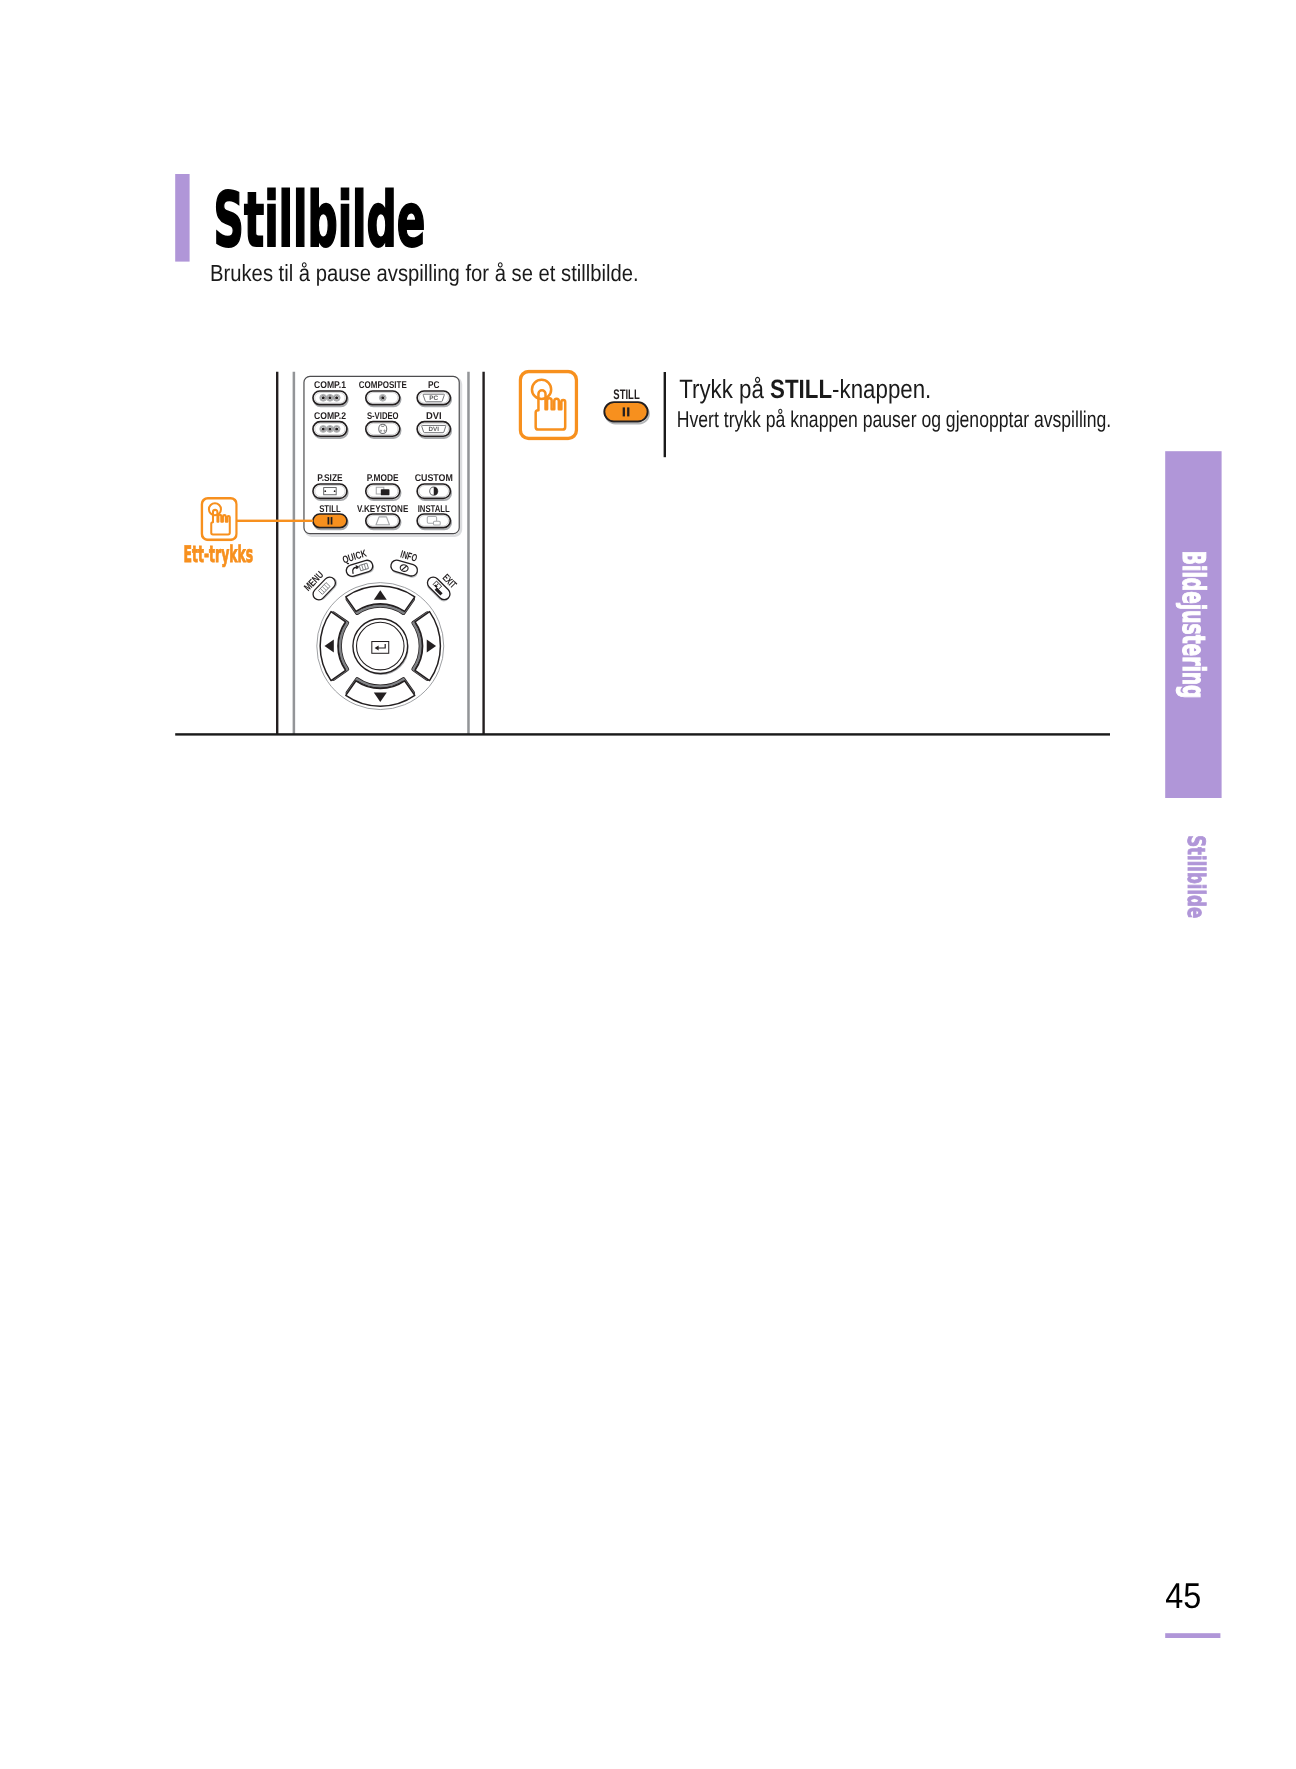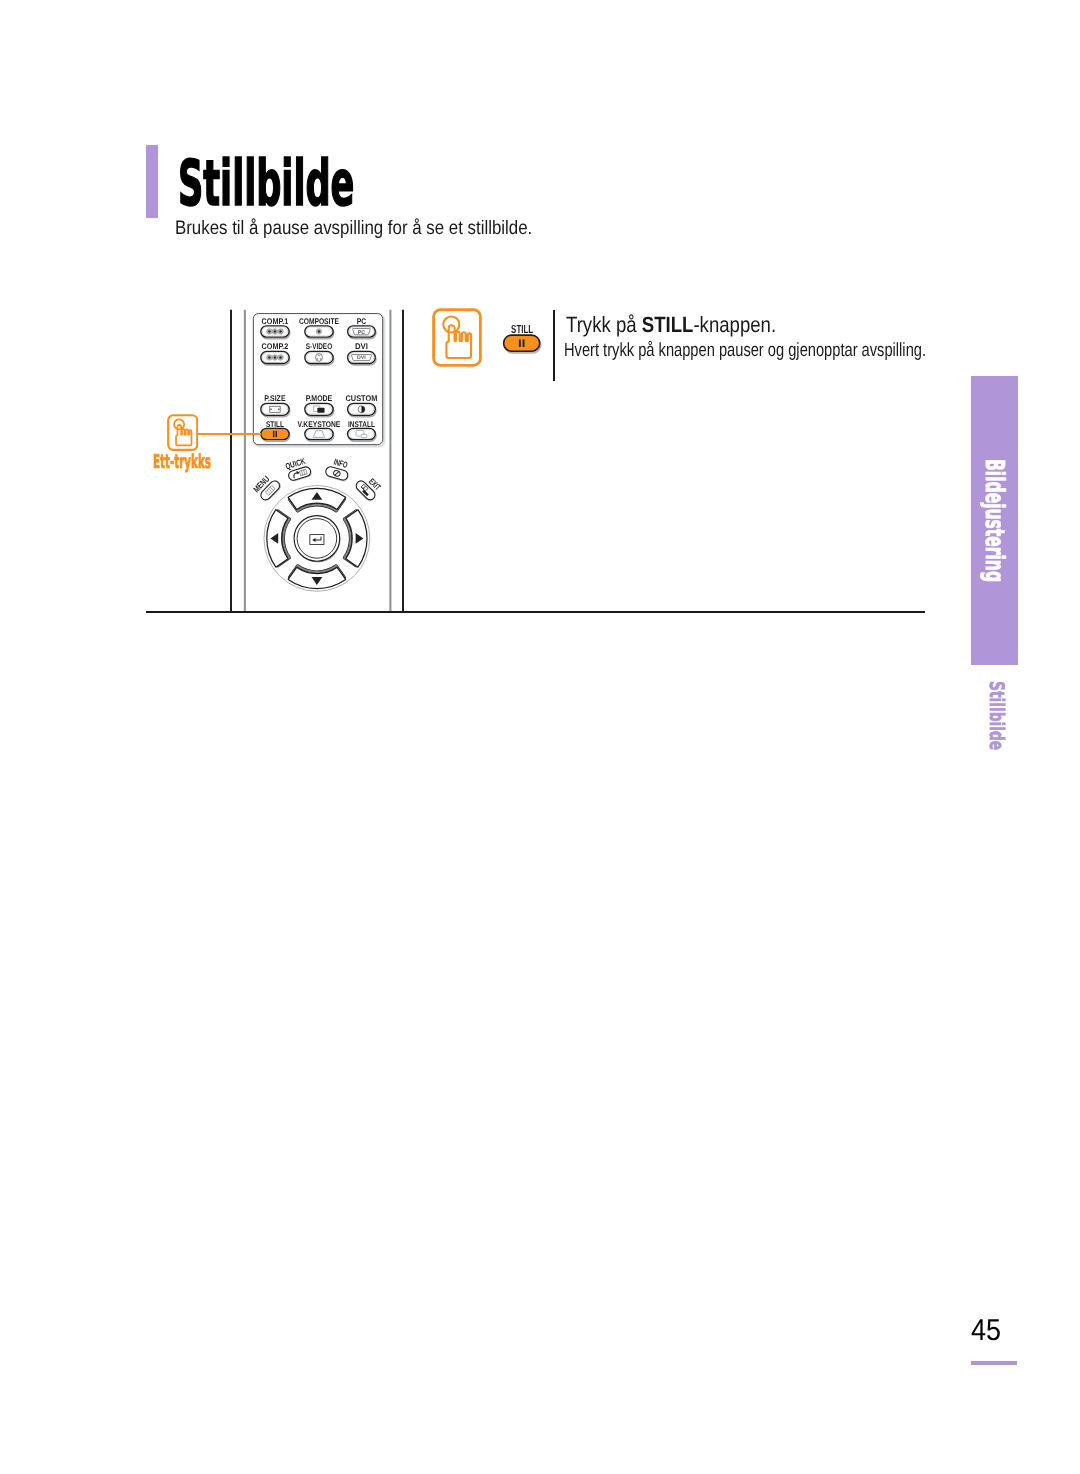--- a/index.html
+++ b/index.html
@@ -1,19 +1,19 @@
 <!DOCTYPE html>
 <html><head>
 <meta charset="utf-8">
 <style>
   html,body{margin:0;padding:0;background:#fff;}
   body{width:1080px;height:1474px;font-family:"Liberation Sans",sans-serif;position:relative;overflow:hidden;
        -webkit-font-smoothing:antialiased;text-rendering:geometricPrecision;}
   *{-webkit-font-smoothing:antialiased;}
-  .page{position:absolute;left:0;top:0;width:1080px;height:1474px;}
+  .page{position:absolute;left:0;top:0;width:1080px;height:1474px;text-align:center;}
 
   
   #title-bar{position:absolute;left:146px;top:145px;width:12px;height:73px;background:#b096d8;}
   #page-title{position:absolute;left:178px;top:152px;font-family:"DejaVu Sans Condensed","DejaVu Sans",sans-serif;
       font-weight:bold;font-size:63px;line-height:63px;color:#000;
       -webkit-text-stroke:1.6px #000;
       transform:scaleX(.62);transform-origin:left top;white-space:nowrap;}
   #page-subtitle{position:absolute;left:175px;top:216px;font-size:19.5px;line-height:25px;color:#1a1a1a;
       white-space:nowrap;transform:scaleX(.865);transform-origin:left top;}
   #hrule-bottom{position:absolute;left:146px;top:611px;width:779px;height:2px;background:#1a1a1a;}

